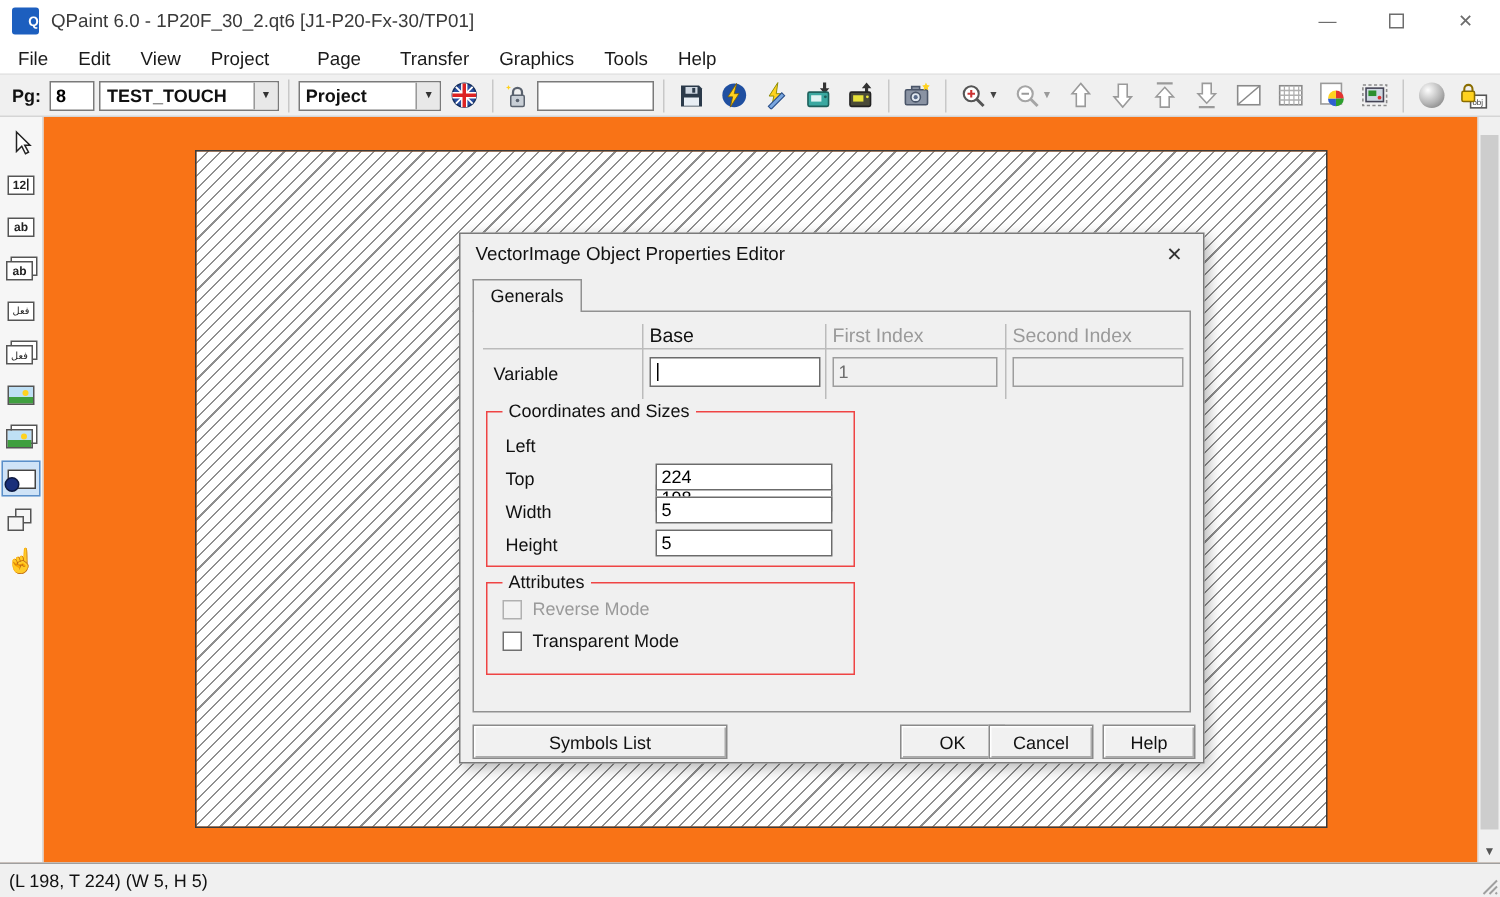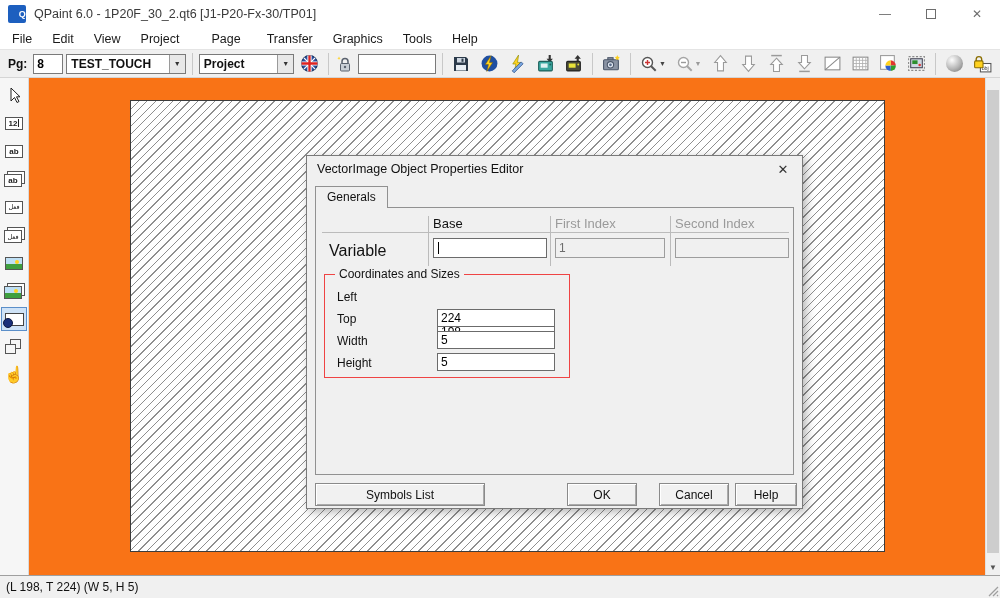--- a/index.html
+++ b/index.html
@@ -67,21 +67,21 @@
   .dlg-close { margin-left:auto; margin-right:8px; width:22px; height:20px; display:flex; align-items:center; justify-content:center; font-size:13px; color:#333; }
   .tabstrip { position:absolute; left:8px; top:29px; height:22px; }
   .tab { display:inline-block; padding:3px 11px 4px; font-size:12px; color:#111; border:1px solid #919191; border-bottom:none; background:#f0f0f0; position:relative; top:1px; z-index:2; }
   .tabpage { position:absolute; left:8px; top:51px; width:479px; height:268px; border:1px solid #919191; background:#f0f0f0; }
 
   .col-sep { position:absolute; top:8px; height:50px; width:1px; background:#bbb; }
   .hdr-line { position:absolute; left:6px; right:4px; top:24px; height:1px; background:#bbb; }
   .colhdr { position:absolute; top:8px; font-size:13px; }
   .colhdr.on { color:#111; }
   .colhdr.off { color:#9a9a9a; }
-  .var-label { position:absolute; left:13px; top:34px; font-size:16px; color:#111; }
+  .var-label { position:absolute; left:13px; top:34px; font-size:12px; color:#111; }
   .fld { position:absolute; height:20px; border:1px solid #6b6b6b; background:#fff; font-size:12px; padding:0 3px; font-family:"Liberation Sans",sans-serif; }
   .fld:disabled, .fld.disabled { border:1px solid #9d9d9d; background:#f0f0f0; color:#6d6d6d; }
   .input-wrap { position:absolute; }
   .input-wrap .fld { position:static; width:100%; height:100%; }
   .caret { position:absolute; left:5px; top:4px; width:1px; height:12px; background:#000; }
 
   .groupbox { position:absolute; border:1px solid #ef4444; background:#f0f0f0; }
   .legend { position:absolute; top:-8px; left:10px; background:#f0f0f0; padding:0 4px; font-size:12px; color:#111; }
   .grow-label { position:absolute; left:12px; font-size:12px; color:#111; }
   .grow-input { position:absolute; left:112px; width:118px; height:18px; border:1px solid #6b6b6b; background:#fff; font-size:12px; padding:0 3px; font-family:"Liberation Sans",sans-serif; }
@@ -397,24 +397,35 @@
           <span class="grow-label" style="top:15px">Left</span>
           <input class="grow-input" style="top: 20px; margin-top: 28px;" value="198">
           <span class="grow-label" style="top:37px">Top</span>
           <input class="grow-input" style="top: 34px;" value="224">
           <span class="grow-label" style="top:59px">Width</span>
           <input class="grow-input" style="top: 56px;" value="5">
           <span class="grow-label" style="top:81px">Height</span>
           <input class="grow-input" style="top: 78px;" value="5">
         </div>
 
+        <div class="groupbox" style="left:8px; top:180px; width:246px; height:62px">
+          <span class="legend">Attributes</span>
+          <div class="chkrow" style="top:10px">
+            <span class="chk disabled"></span>
+            <span class="chklabel off">Reverse Mode</span>
+          </div>
+          <div class="chkrow" style="top:31px">
+            <span class="chk"></span>
+            <span class="chklabel on">Transparent Mode</span>
+          </div>
+        </div>
       </div>
 
       <button class="btn" style="left:8px; width:170px">Symbols List</button>
-      <button class="btn" style="left:260px; width:70px">OK</button>
+      <button class="btn" style="left:293px; width:70px">OK</button>
       <button class="btn" style="left:352px; width:70px">Cancel</button>
       <button class="btn" style="left:428px; width:62px">Help</button>
     </div>
   </div>
 
   <div class="statusbar">
     <span>(L 198, T 224)  (W 5, H 5)</span>
     <svg class="grip" width="13" height="13" viewBox="0 0 13 13">
       <path d="M12 3L3 12M12 7L7 12M12 11l-1 1" stroke="#9f9f9f" stroke-width="1.3" fill="none"></path>
     </svg>

